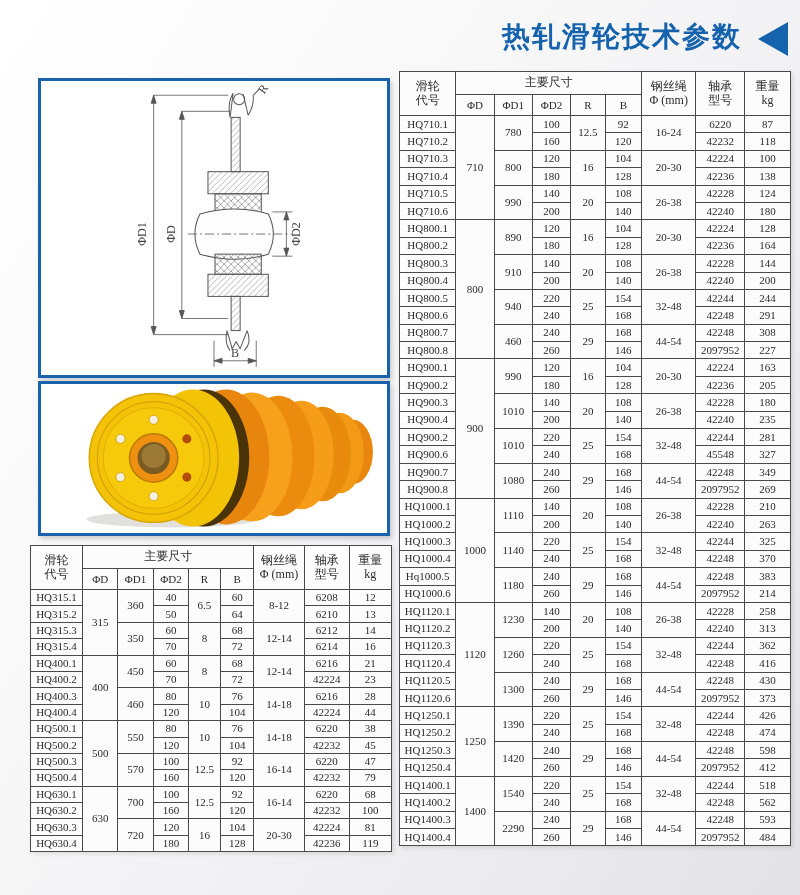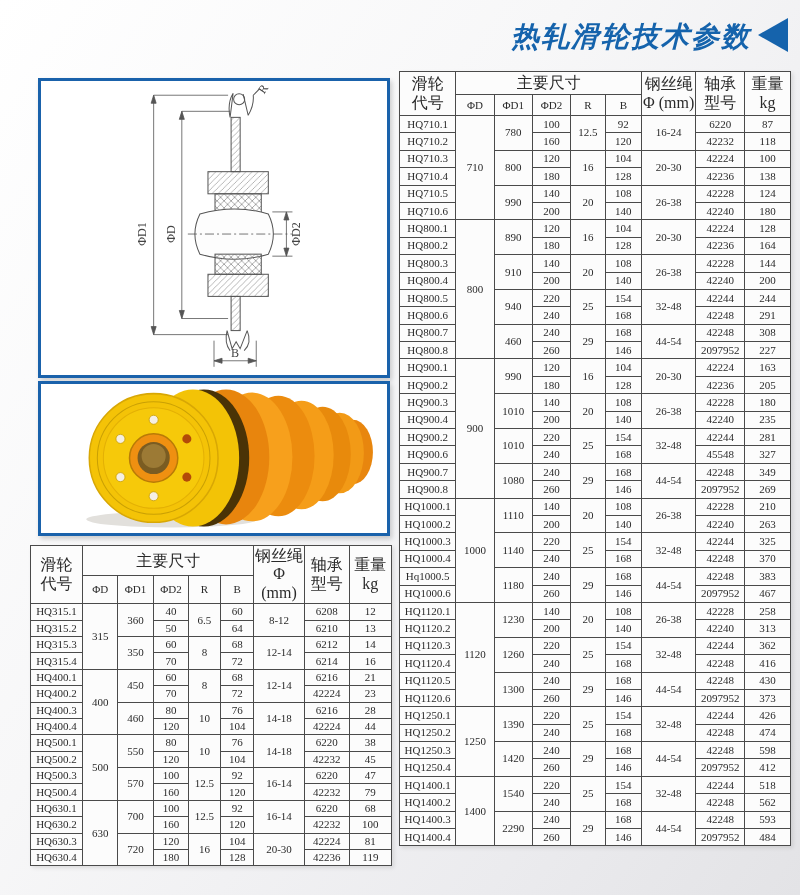--- a/index.html
+++ b/index.html
@@ -4,21 +4,21 @@
 <style>
   * { margin:0; padding:0; box-sizing:border-box; }
   html,body { width:800px; height:895px; }
   body { font-family:"Liberation Sans", sans-serif; }
   .page {
     position:relative; width:800px; height:895px; overflow:hidden;
     background:linear-gradient(125deg,#ffffff 0%,#f7f7f8 40%,#ebebee 78%,#e3e3e6 100%);
   }
   .title-bar {
     position:absolute; top:18px; right:12px;
-    display:flex; align-items:flex-start; gap:7px;font-style:italic;
+    display:flex; align-items:flex-end; gap:16px;
   }
   .page-title {
     color:#1563ac; font-size:28px; font-weight:bold; letter-spacing:2px;
     font-family:"Liberation Sans", sans-serif;
   }
   .tri-left {
     width:0; height:0;
     border-top:17px solid transparent; border-bottom:17px solid transparent;
     border-right:30px solid #1563ac;
   }
@@ -35,21 +35,21 @@
     background:#fcfcfc; box-shadow:2px 2px 4px rgba(0,0,0,0.10);
   }
   .left-table  { left:30px;  top:545px; width:362px; }
   .right-table { left:399px; top:71px;  width:392px; }
   .spec-table th, .spec-table td {
     border:1px solid #4a4a4a; text-align:center; vertical-align:middle;
     color:#2a2a2a; overflow:hidden;
   }
   .spec-table th {
     font-family:"Liberation Serif", serif; font-weight:normal;
-    font-size:16px; line-height:1.15; white-space:pre-line; padding:1px 0; height:23px;
+    font-size:12px; line-height:1.15; white-space:pre-line; padding:1px 0; height:23px;
   }
   .spec-table thead tr.dims-row th { height:21px; font-size:11px; }
   .spec-table td {
     font-family:"Liberation Serif", serif; font-size:11px; line-height:1;
     padding:0;
   }
   .right-table td { height:17.4px; }
   .left-table  td { height:16.4px; }
 </style>
 </head>
@@ -588,21 +588,21 @@
           <td>168</td>
           <td rowspan="2">44-54</td>
           <td>42248</td>
           <td>383</td>
         </tr>
         <tr>
           <td>HQ1000.6</td>
           <td>260</td>
           <td>146</td>
           <td>2097952</td>
-          <td>467</td>
+          <td>214</td>
         </tr>
         <tr>
           <td>HQ1120.1</td>
           <td rowspan="6">1120</td>
           <td rowspan="2">1230</td>
           <td>140</td>
           <td rowspan="2">20</td>
           <td>108</td>
           <td rowspan="2">26-38</td>
           <td>42228</td>

